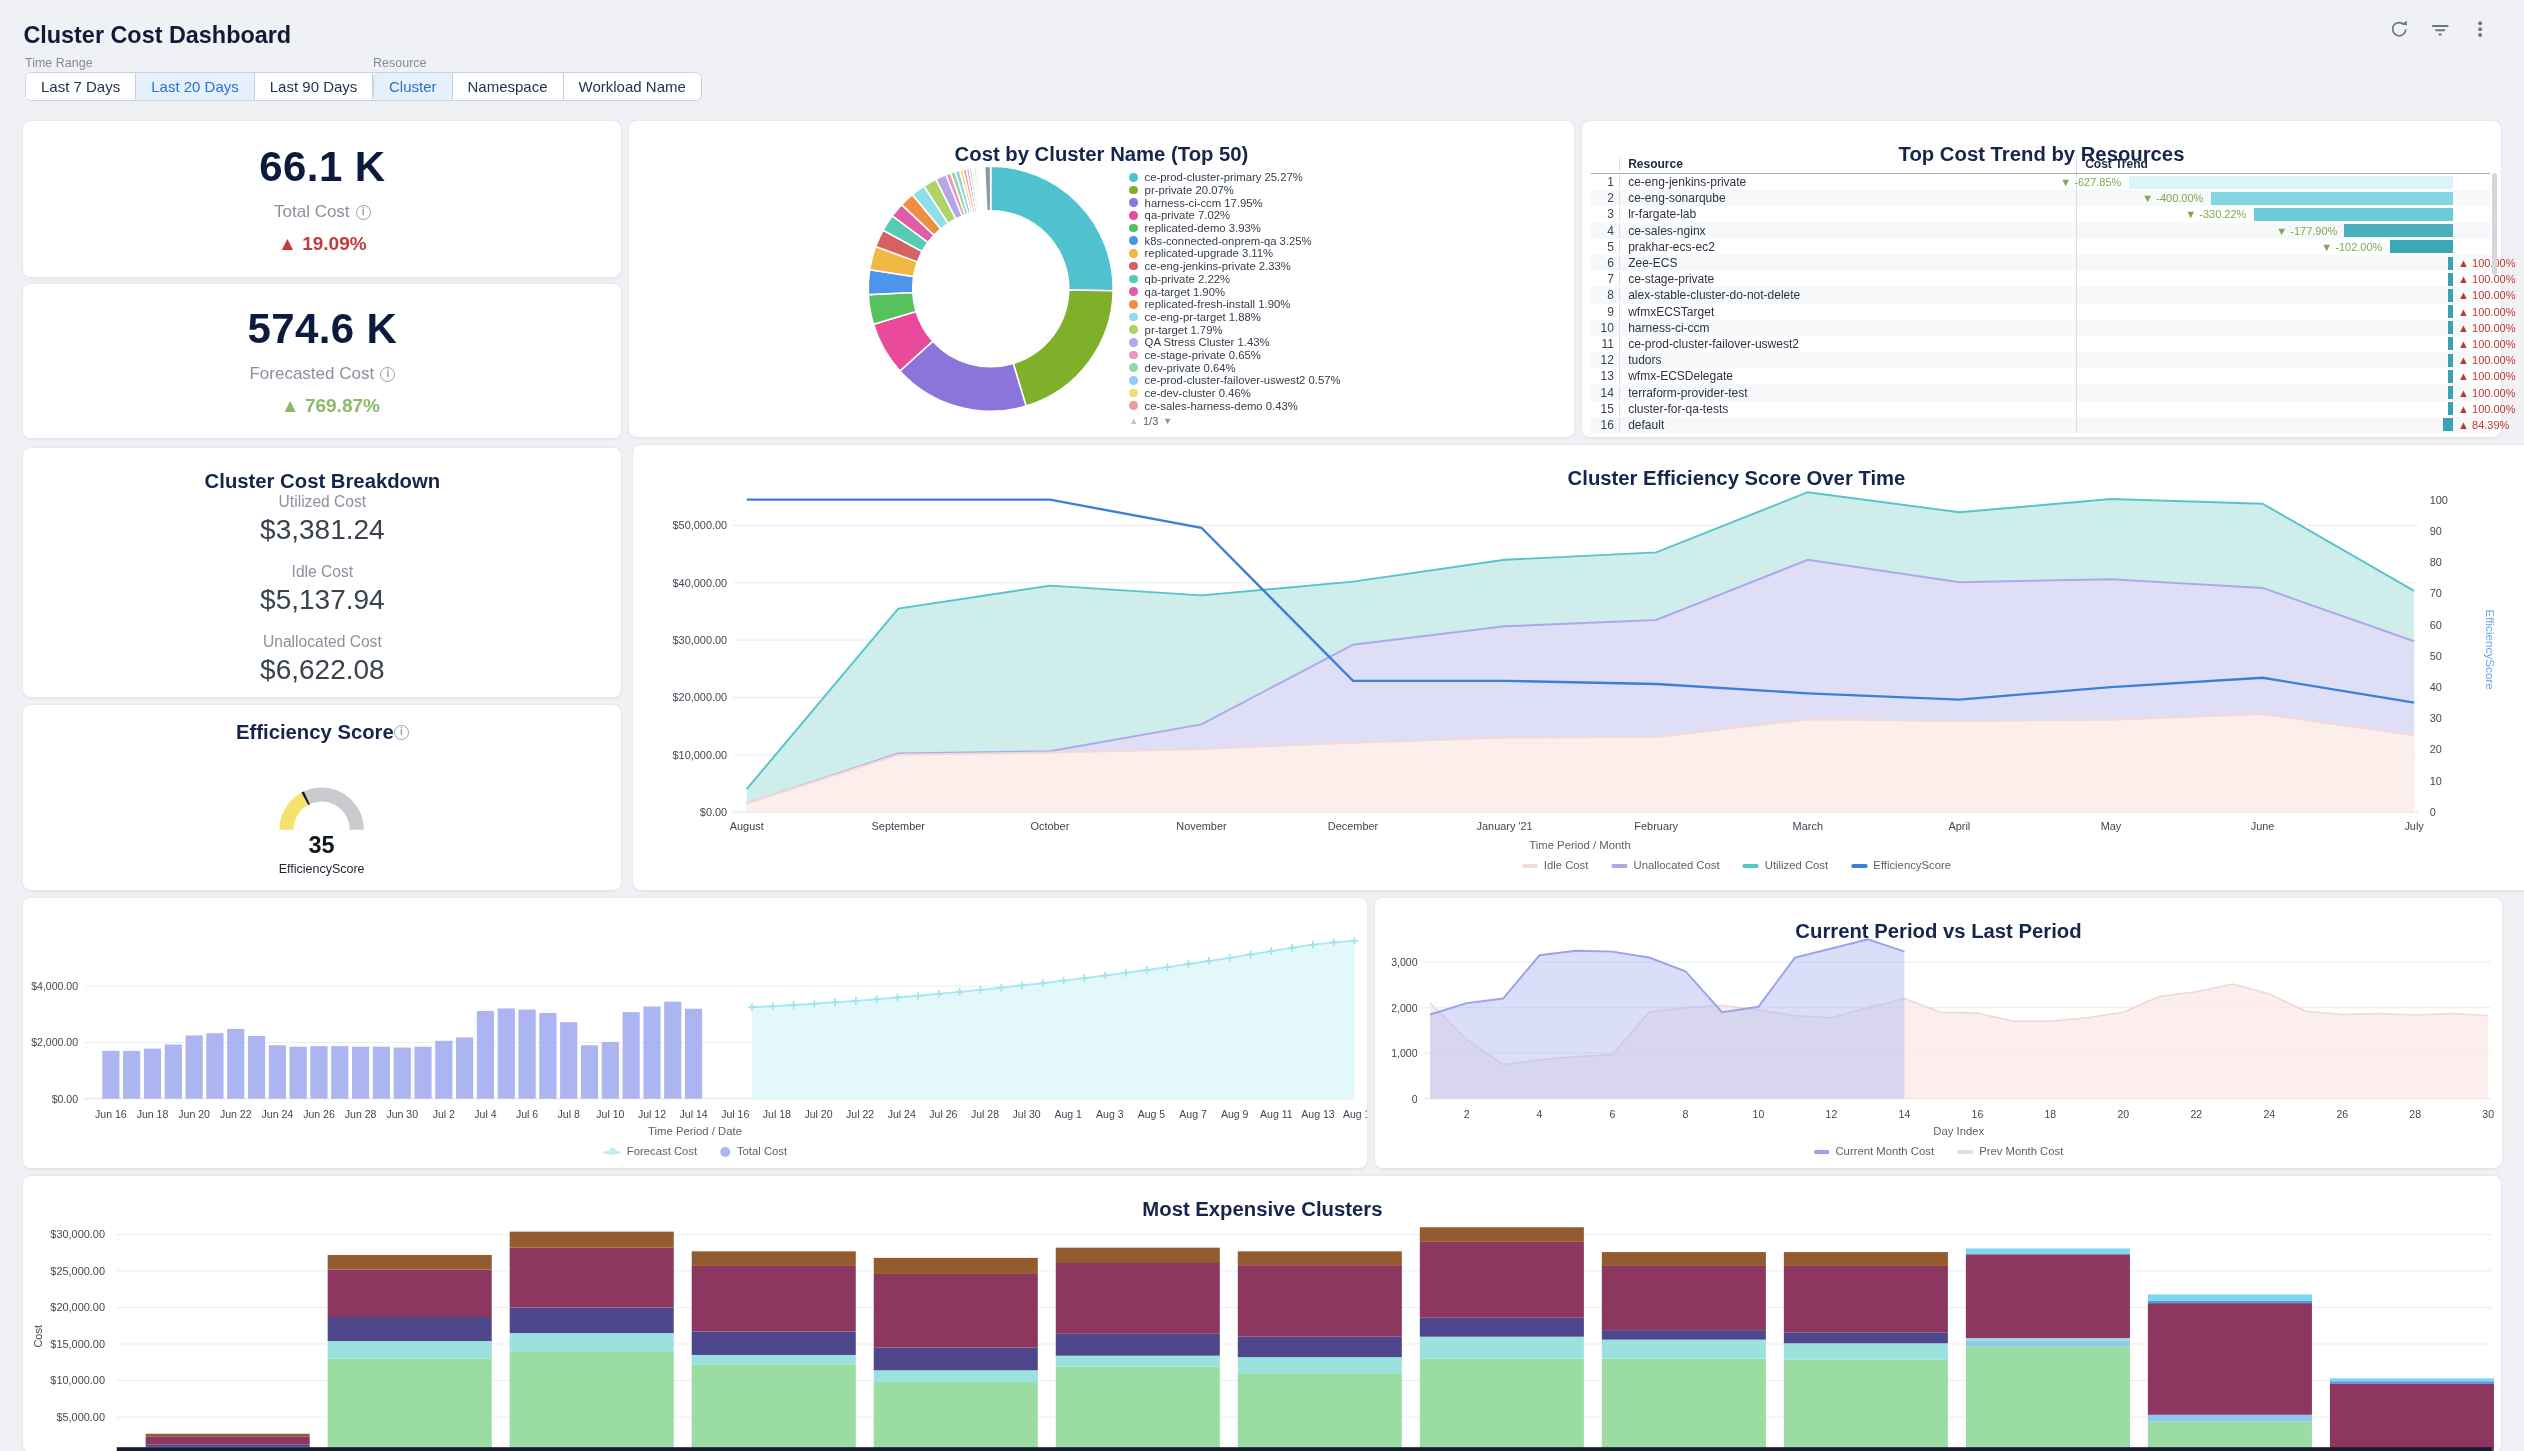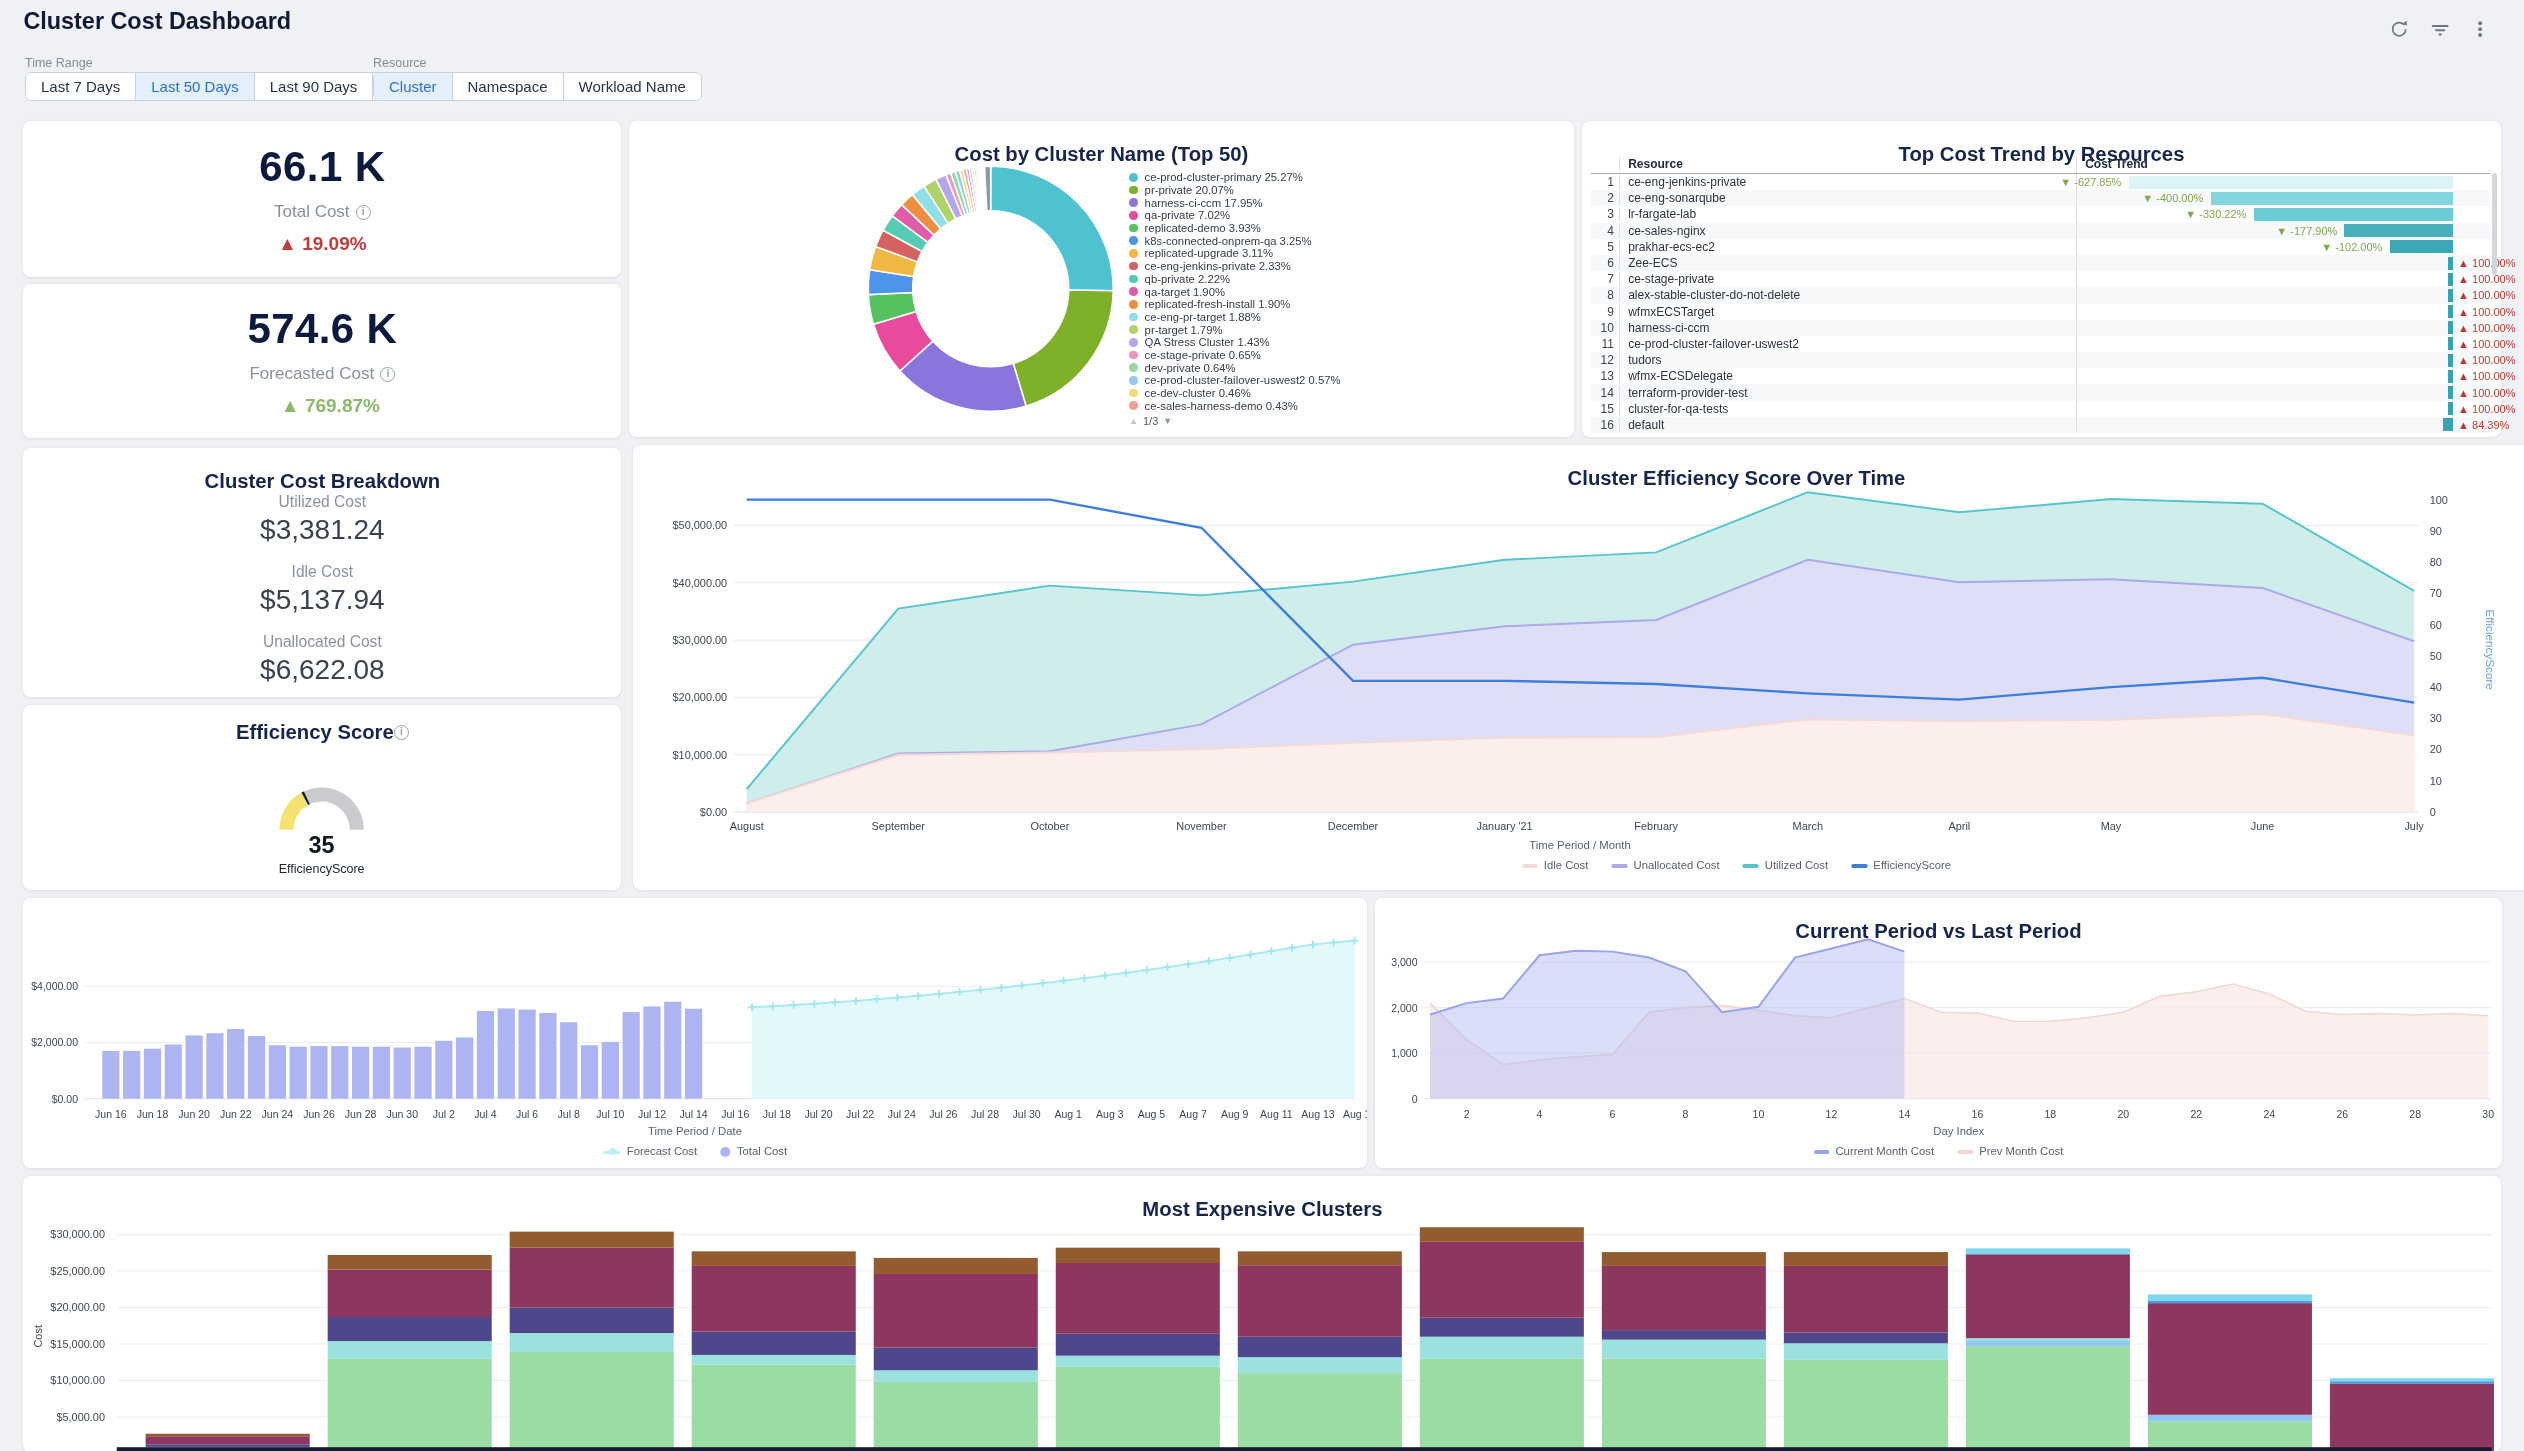--- a/index.html
+++ b/index.html
@@ -1,21 +1,21 @@
 <!DOCTYPE html>
 <html style="font-size:12.5px"><head>
 <meta charset="utf-8">
 <style>
   * { box-sizing: border-box; margin: 0; padding: 0; }
   html,body { width:2525px; height:1451px; }
   body { position:relative; background:#F0F1F4; font-family:"Liberation Sans",sans-serif; overflow:hidden; color:#16254C; }
   .panel { position:absolute; background:#fff; border-radius:7.8px; box-shadow:0 0.8px 3.1px rgba(25,35,65,.09); }
   .ptitle { position:absolute; top:15.6px; left:0; width:100%; text-align:center; font-size:20.3px; font-weight:700; color:#16254C;margin-top:6px; }
   
-  #page-title { position:absolute; left:23.4px; top:8px; font-size:23.4px; font-weight:600; color:#0F1B36; }
+  #page-title { position:absolute; left:23.4px; top:22px; font-size:23.4px; font-weight:600; color:#0F1B36; }
   #top-icons { position:absolute; right:33px; top:17px; display:flex; gap:17px; align-items:center; }
   #top-icons .ticon { width:23.4px; height:23.4px; display:flex; align-items:center; justify-content:center; cursor:pointer; }
   .flabel { position:absolute; font-size:12.5px; color:#848C98; }
   .btn-group { position:absolute; display:flex; border:0.8px solid #C9D2DC; border-radius:6.2px; overflow:hidden; background:#fff; height:29px; }
   .btn-group .fbtn { padding:0 15px; line-height:27px; font-size:15px; color:#24344F; background:#fff; border-right:0.8px solid #C9D2DC; cursor:pointer; white-space:nowrap; }
   .btn-group .fbtn:last-child { border-right:none; }
   .btn-group .fbtn.sel { background:#E4F0FC; color:#2E70D2; }
   
   .kpi { display:flex; flex-direction:column; align-items:center; justify-content:center; gap:11px; }
   .kpi .kval { font-size:42px; font-weight:600; color:#0C1B3D; letter-spacing:0.4px; }
@@ -80,21 +80,21 @@
         <circle cx="12" cy="5" r="2.3" fill="#6E7682"></circle>
         <circle cx="12" cy="12" r="2.3" fill="#6E7682"></circle>
         <circle cx="12" cy="19" r="2.3" fill="#6E7682"></circle>
       </svg>
   </span>
 </div>
 
 <div class="flabel" style="left:25px;top:56px;">Time Range</div>
 <div class="btn-group" id="time-range-group" style="left:25px;top:72px;">
     <div class="fbtn">Last 7 Days</div>
-    <div class="fbtn sel">Last 50 Days</div>
+    <div class="fbtn sel">Last 20 Days</div>
     <div class="fbtn">Last 90 Days</div>
     <div class="fbtn">Last year</div>
   </div>
 <div class="flabel" style="left:373px;top:56px;">Resource</div>
 <div class="btn-group" id="resource-group" style="left:373px;top:72px;">
     <div class="fbtn sel">Cluster</div>
     <div class="fbtn">Namespace</div>
     <div class="fbtn">Workload Name</div>
   </div>
 

